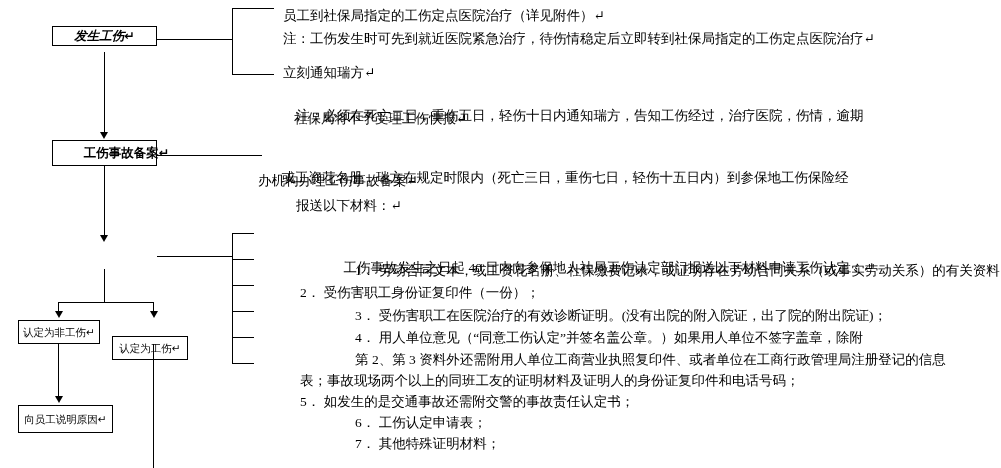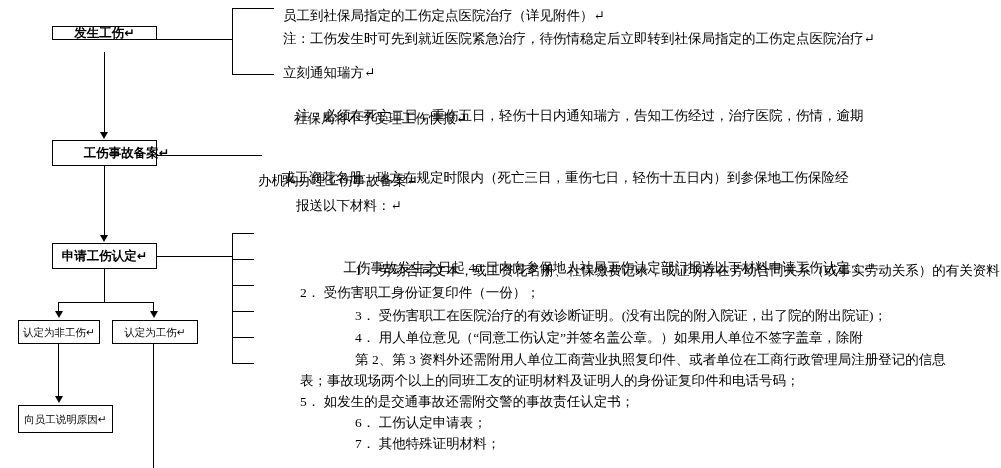--- a/index.html
+++ b/index.html
@@ -65,29 +65,28 @@
     font-family: "Liberation Serif", "DejaVu Serif", serif;
     text-align: right;
   }
   .b { font-weight: normal; }
 </style>
 </head>
 <body>
 
 <div id="canvas">
 
-  <div class="box" style="left:52px; top:26px; width:105px; height:14px;">发生工伤↵</div>
+  <div class="box" style="left:52px; top:26px; width:105px; height:20px;font-style:italic;">发生工伤↵</div>
 
   <div class="box" style="left:52px; top:140px; width:105px; height:26px;padding-left:44px;">工伤事故备案↵</div>
 
-  <div class="box" style="left:52px; top:243px; width:105px; height:26px;">申请工伤认定↵</div>
 
   <div class="box small" style="left:18px; top:320px; width:82px; height:24px;">认定为非工伤↵</div>
 
-  <div class="box small" style="left:112px; top:320px; width:86px; height:24px;">认定为工伤↵</div>
+  <div class="box small" style="left:112px; top:336px; width:76px; height:24px;">认定为工伤↵</div>
 
   <div class="box small" style="left:18px; top:405px; width:95px; height:28px;">向员工说明原因↵</div>
 
   <div class="ln v" style="left:104px; top:52px; height:81px;"></div>
   <div class="arrow-down" style="left:100px; top:132px;"></div>
 
   <div class="ln v" style="left:104px; top:166px; height:70px;"></div>
   <div class="arrow-down" style="left:100px; top:235px;"></div>
 
   <div class="ln v" style="left:104px; top:269px; height:33px;"></div>

